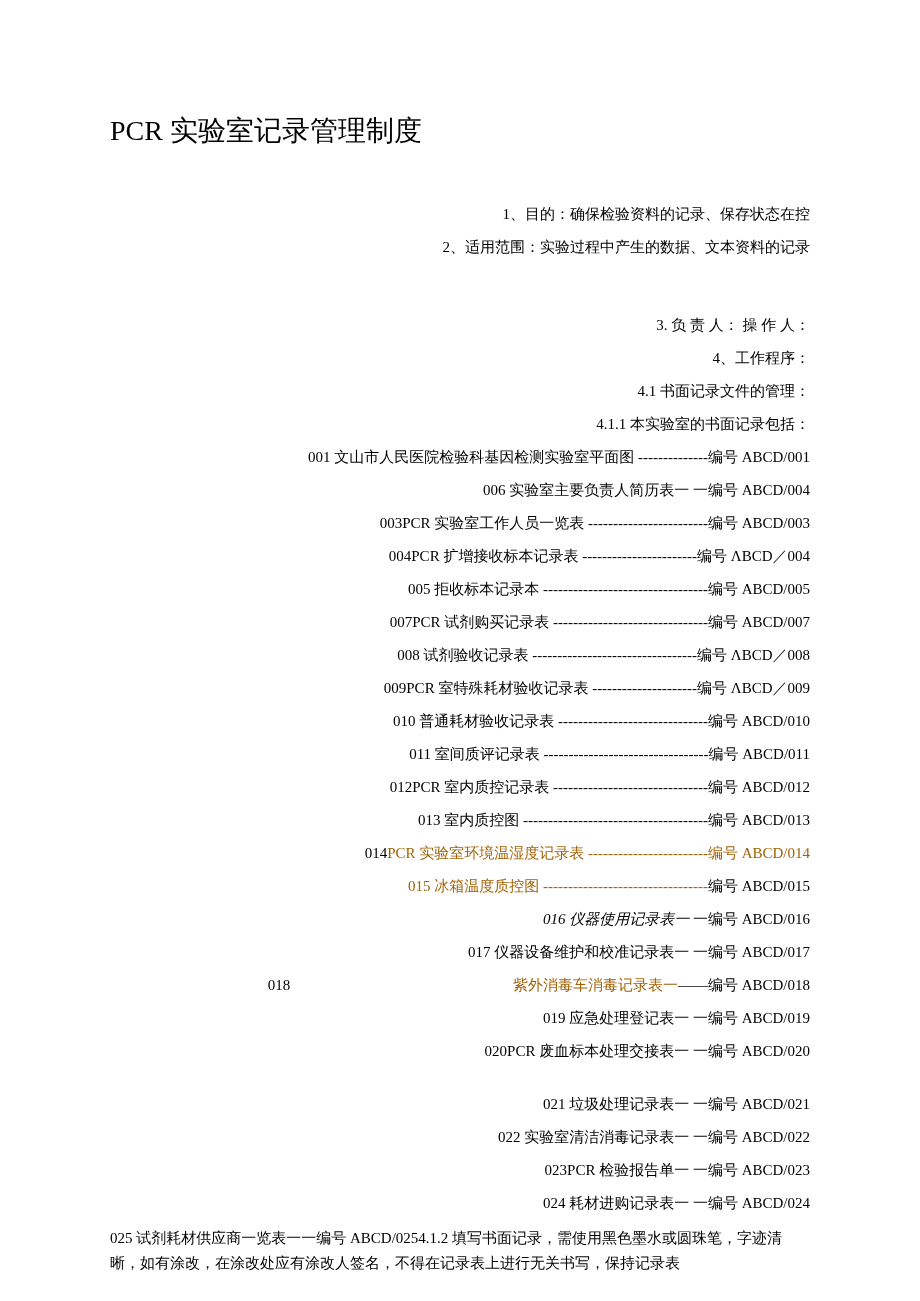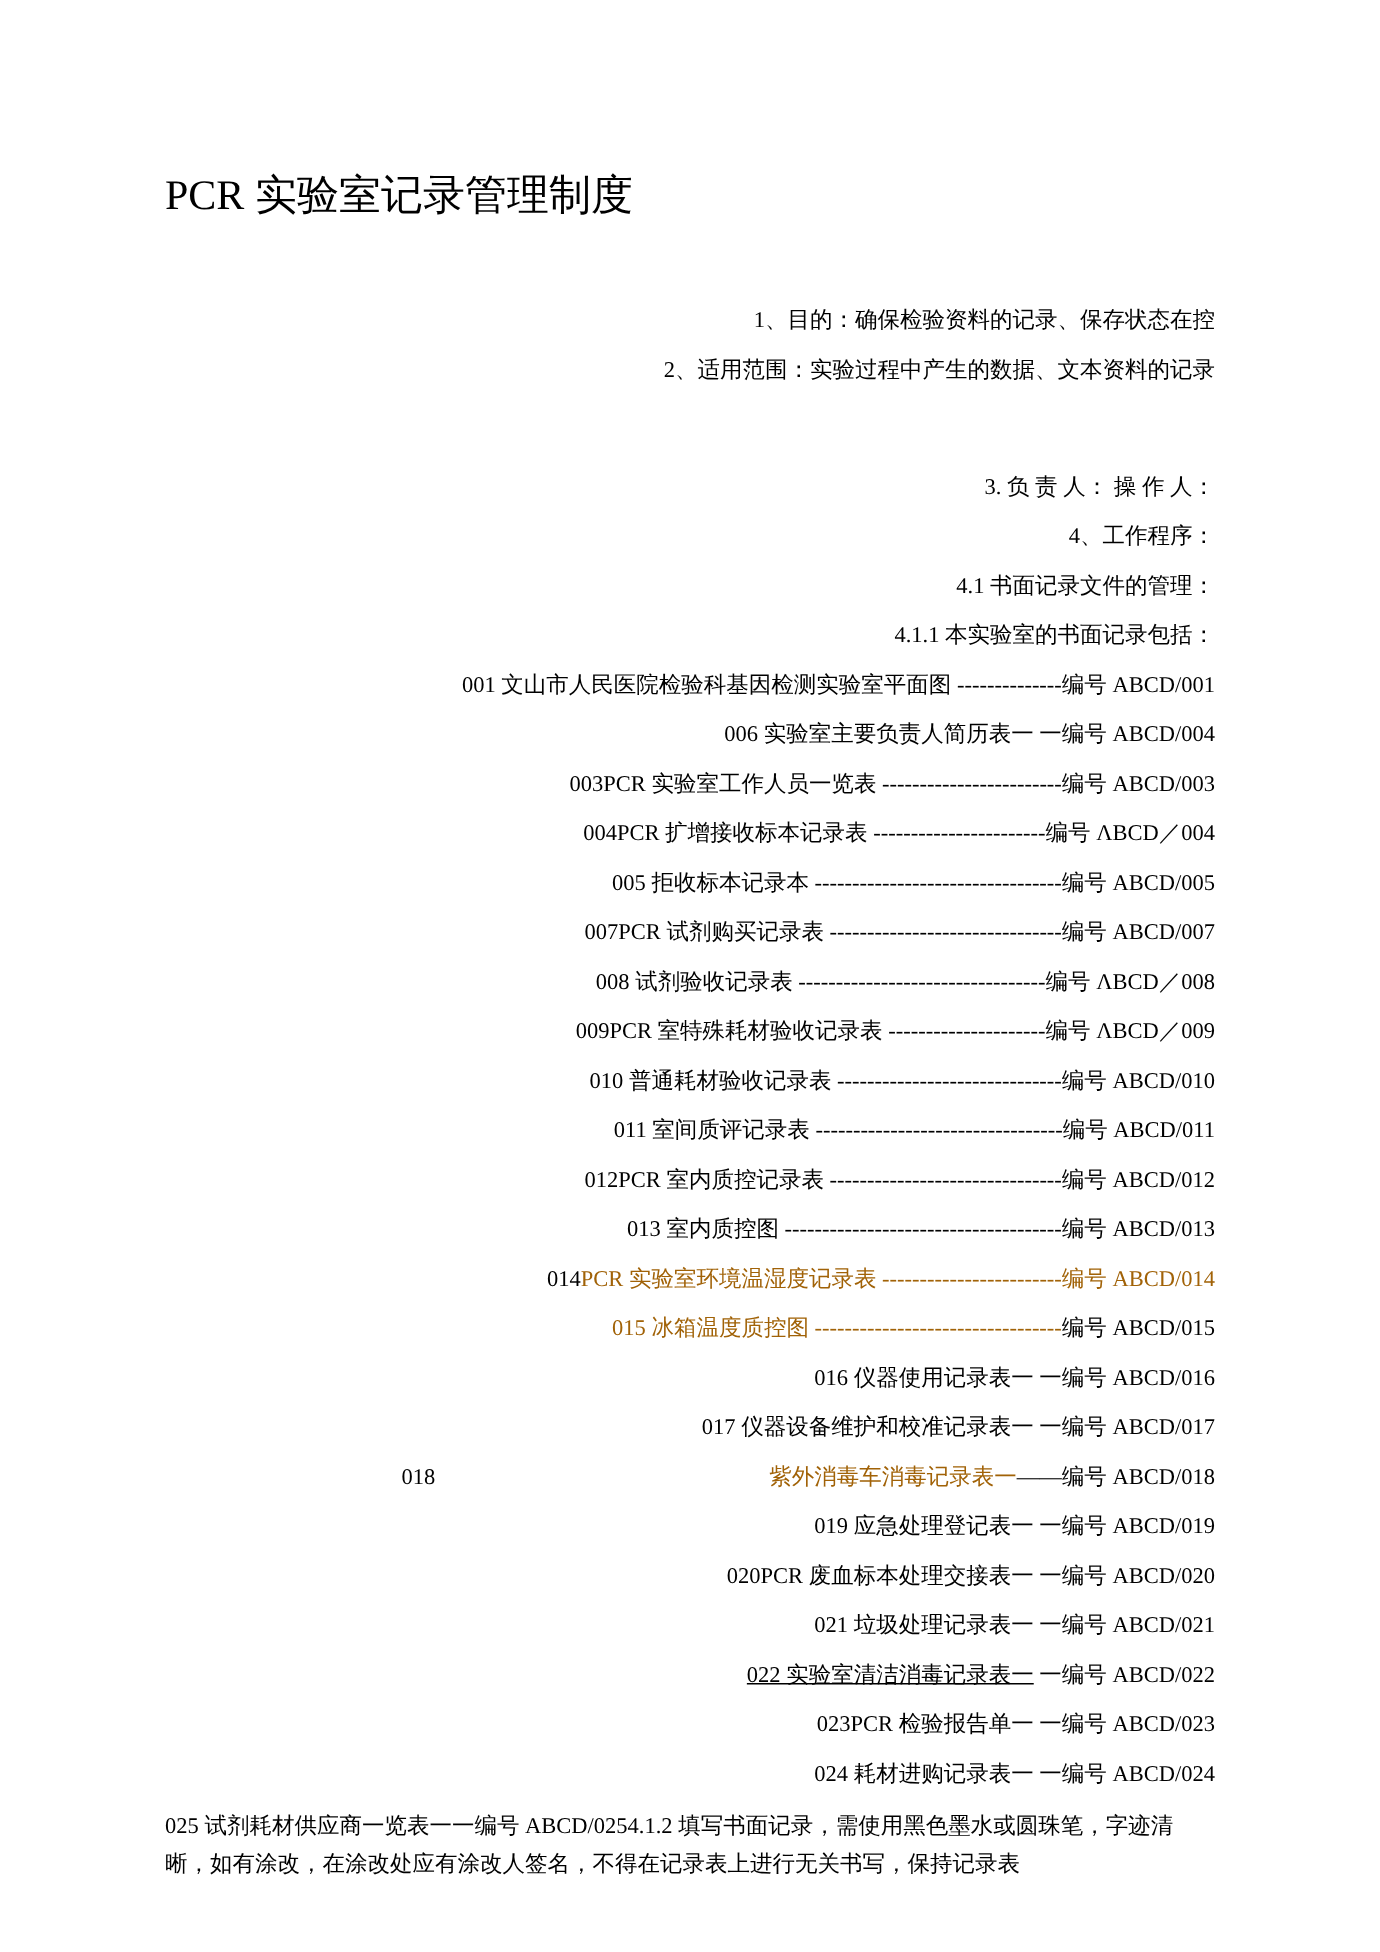--- a/index.html
+++ b/index.html
@@ -68,21 +68,21 @@
 
 <p class="line">
   <span>014</span><span class="red">PCR 实验室环境温湿度记录表 ------------------------编号 ABCD/014</span>
 </p>
 
 <p class="line">
   <span class="red">015 冰箱温度质控图 ---------------------------------</span><span>编号 ABCD/015</span>
 </p>
 
 <p class="line">
-  <span style="display:inline-block;width:390px;">016 仪器使用记录表一</span>
+  <span style="display:inline-block;width:390px;font-style:italic;">016 仪器使用记录表一</span>
   <span>一编号 ABCD/016</span>
 </p>
 
 <p class="line">
   <span style="display:inline-block;width:390px;">017 仪器设备维护和校准记录表一</span>
   <span>一编号 ABCD/017</span>
 </p>
 
 <p class="line">
   <span>018 </span><span class="red" style="display:inline-block;width:384px;">紫外消毒车消毒记录表一</span><span>——编号 ABCD/018</span>
@@ -92,26 +92,26 @@
   <span style="display:inline-block;width:390px;">019 应急处理登记表一</span>
   <span>一编号 ABCD/019</span>
 </p>
 
 <p class="line">
   <span style="display:inline-block;width:390px;">020PCR 废血标本处理交接表一</span>
   <span>一编号 ABCD/020</span>
 </p>
 
 <p class="line">
-  <span style="display:inline-block;width:390px;">021 垃圾处理记录表一</span>
+  <span style="display:inline-block;width:390px;margin-top:20px;">021 垃圾处理记录表一</span>
   <span>一编号 ABCD/021</span>
 </p>
 
 <p class="line">
-  <span style="display:inline-block;width:390px;text-decoration:underline;">022 实验室清洁消毒记录表一</span>
+  <span style="display:inline-block;width:390px;">022 实验室清洁消毒记录表一</span>
   <span>一编号 ABCD/022</span>
 </p>
 
 <p class="line">
   <span style="display:inline-block;width:390px;">023PCR 检验报告单一</span>
   <span>一编号 ABCD/023</span>
 </p>
 
 <p class="line">
   <span style="display:inline-block;width:390px;">024 耗材进购记录表一</span>

